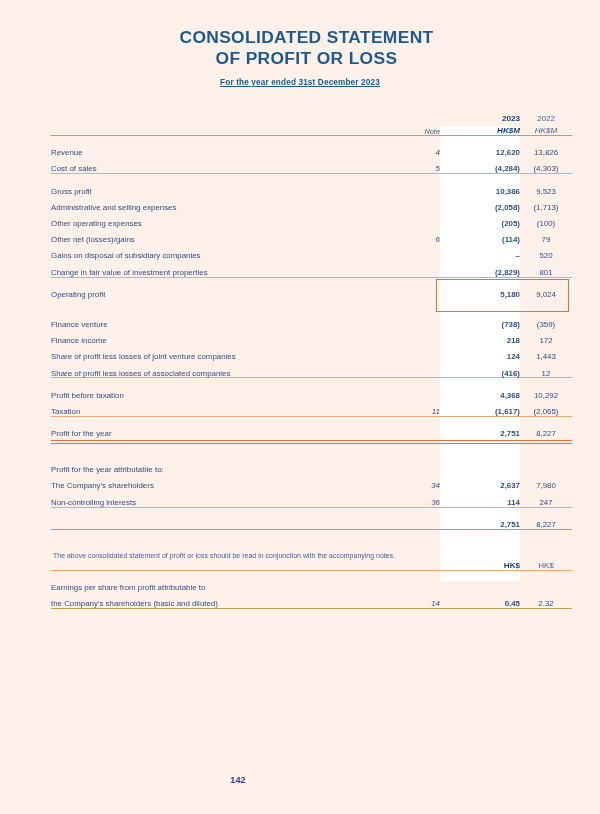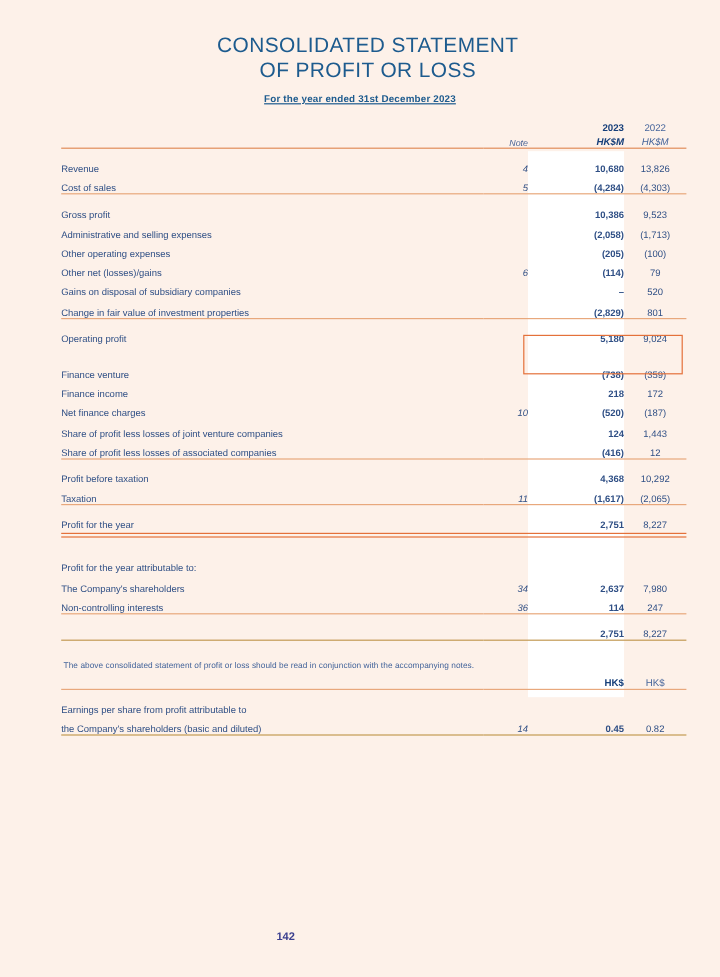--- a/index.html
+++ b/index.html
@@ -23,21 +23,21 @@
     box-sizing: border-box;
   }
 
   
   .title-block {
     padding-top: 27px;
     text-align: center;
   }
   .doc-title-line {
     font-size: 17.4px;
-    font-weight: normal;
+    font-weight: bold;
     color: #1d5b8e;
     letter-spacing: 0.35px;
     line-height: 21px;
     padding-left: 13px;
   }
   .doc-subtitle {
     margin-top: 9px;
     font-size: 8.2px;
     font-weight: bold;
     color: #1d5b8e;
@@ -51,20 +51,21 @@
     left: 51px;
     top: 99px;
     width: 521px;
   }
   table.fin {
     width: 521px;
     border-collapse: collapse;
     table-layout: fixed;
     position: relative;
     z-index: 2;
+    margin-top: 12px;
   }
   table.fin td {
     font-size: 7.9px;
     color: #2f4f85;
     padding: 0;
     vertical-align: bottom;
     line-height: 1;
     height: 16.2px;
   }
 
@@ -208,21 +209,21 @@
           <td class="prev">HK$M</td>
         </tr>
 
         <tr class="spacer-sm">
             <td colspan="4"></td>
           </tr>
 
         <tr>
           <td class="label">Revenue</td>
           <td class="note">4</td>
-          <td class="cur">10,680</td>
+          <td class="cur">12,620</td>
           <td class="prev">13,826</td>
         </tr>
 
         <tr class="rule-thin">
           <td class="label">Cost of sales</td>
           <td class="note">5</td>
           <td class="cur">(4,284)</td>
           <td class="prev">(4,303)</td>
         </tr>
 
@@ -288,26 +289,20 @@
           <td class="cur">(738)</td>
           <td class="prev">(359)</td>
         </tr>
         <tr>
           <td class="label">Finance income</td>
           <td class="note"></td>
           <td class="cur">218</td>
           <td class="prev">172</td>
         </tr>
         <tr>
-          <td class="label">Net finance charges</td>
-          <td class="note">10</td>
-          <td class="cur">(520)</td>
-          <td class="prev">(187)</td>
-        </tr>
-        <tr>
           <td class="label">Share of profit less losses of joint venture companies</td>
           <td class="note"></td>
           <td class="cur">124</td>
           <td class="prev">1,443</td>
         </tr>
         <tr class="rule-thin">
           <td class="label">Share of profit less losses of associated companies</td>
           <td class="note"></td>
           <td class="cur">(416)</td>
           <td class="prev">12</td>
@@ -401,21 +396,21 @@
         <tr>
           <td class="label">Earnings per share from profit attributable to</td>
           <td class="note"></td>
           <td class="cur"></td>
           <td class="prev"></td>
         </tr>
         <tr class="rule-gold">
           <td class="label indent">the Company's shareholders (basic and diluted)</td>
           <td class="note">14</td>
           <td class="cur">0.45</td>
-          <td class="prev">0.82</td>
+          <td class="prev">2.32</td>
         </tr>
 
       </tbody>
     </table>
   </div>
 
   <div class="footnote">The above consolidated statement of profit or loss should be read in conjunction with the accompanying notes.</div>
 
   <div class="page-number">142</div>
 

